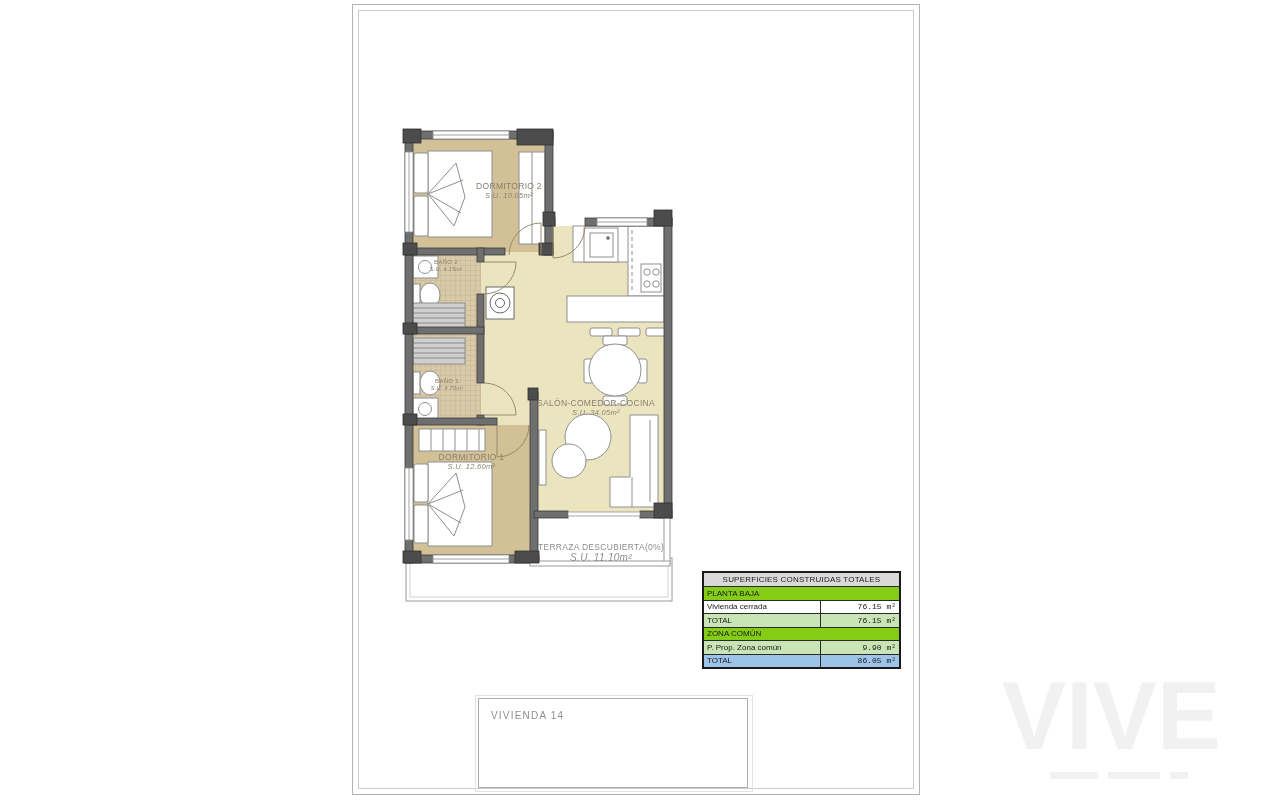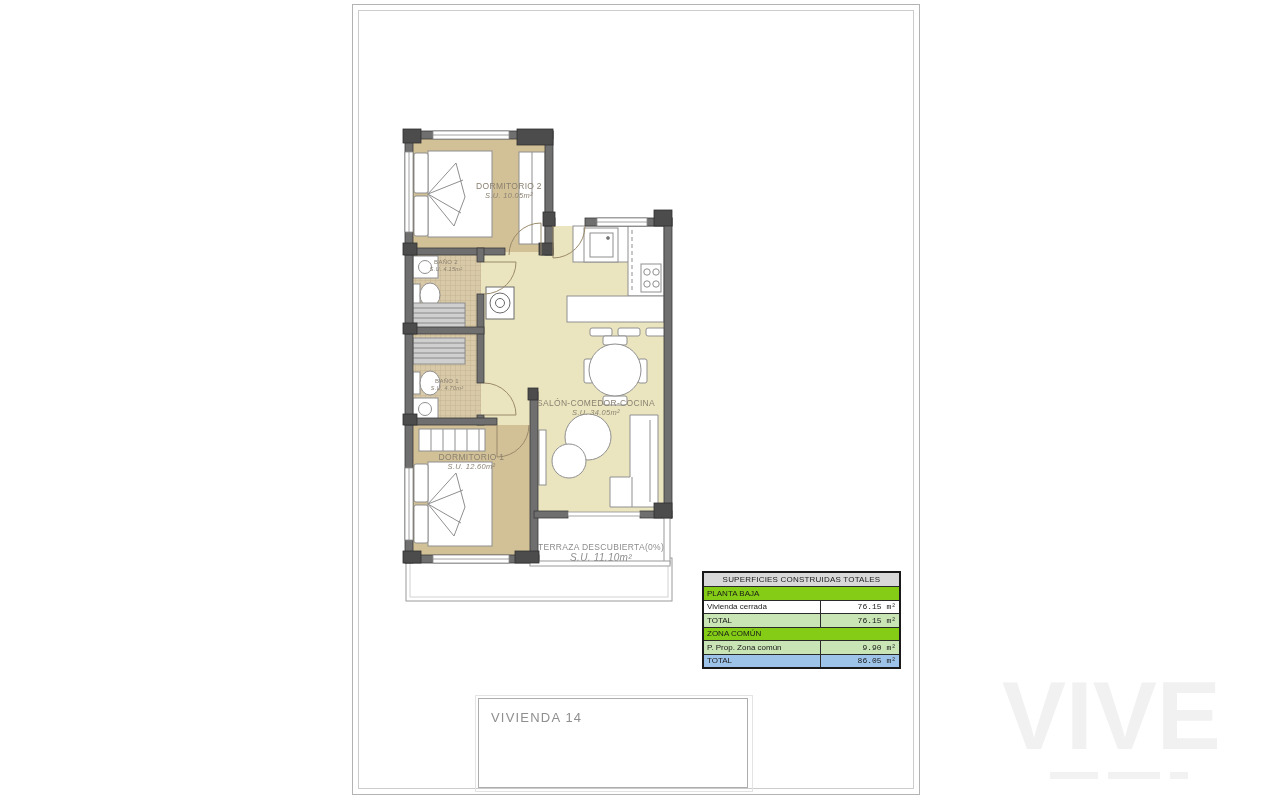--- a/index.html
+++ b/index.html
@@ -50,21 +50,21 @@
 
   
   .tb-outer{position:absolute;left:475px;top:695px;width:276px;height:95px;
             border:1px solid #e3e3e3;}
   .tblock{position:absolute;left:478px;top:698px;width:268px;height:88px;
           border:1px solid #adadad;background:#fff;}
   .tb-top{height:41px;background:#e2e2e2;border-bottom:1px solid #adadad;
           padding:7px 12px 0 12px;box-sizing:border-box;}
   .tb-project{font-size:11px;font-weight:bold;color:#595959;letter-spacing:.6px;}
   .tb-disclaimer{font-size:6.5px;color:#c6c6c6;letter-spacing:.6px;margin-top:7px;}
-  .tb-unit{font-size:13px;color:#8f8f8f;letter-spacing:1.2px;padding:11px 12px;}
+  .tb-unit{font-size:10px;color:#8f8f8f;letter-spacing:1.2px;padding:11px 12px;}
 
   
   .watermark{position:absolute;left:1002px;top:668px;width:250px;text-align:left;
              pointer-events:none;}
   .wm-logo{font-size:96px;font-weight:bold;color:#f1f1f1;letter-spacing:0px;
            line-height:1;font-family:"Liberation Sans",sans-serif;}
   .wm-tagline{margin-top:8px;margin-left:48px;display:flex;gap:10px;}
   .wm-tagline span{display:block;height:7px;background:#f2f2f2;}
   .wm-t1{width:48px;} .wm-t2{width:52px;} .wm-t3{width:18px;}
 </style>

